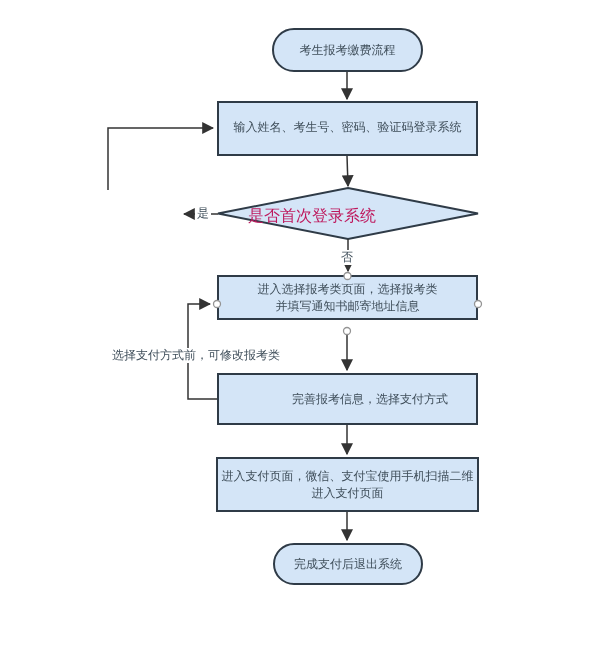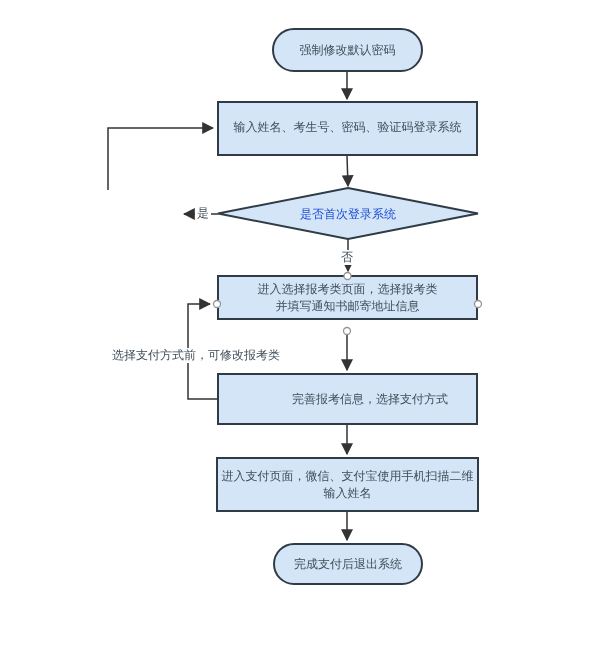--- a/index.html
+++ b/index.html
@@ -41,52 +41,51 @@
     background: #ffffff;
     color: #3f4e5a;
     font-size: 12px;
     line-height: 15px;
     padding: 0 2px;
     white-space: nowrap;
   }
   .diamond-text {
     position: absolute;
     z-index: 3;
-    color: #1d4ed8;
-    font-size: 12px;
-    text-align: center;
+    color: #be185d;
+    font-size: 16px;
     white-space: nowrap;
   }
 </style>
 </head>
 <body>
 
 <div class="canvas">
 
   <div class="node terminator" style="left:272px; top:28px; width:151px; height:44px;">
-    <span class="line">强制修改默认密码</span>
+    <span class="line">考生报考缴费流程</span>
   </div>
 
   <div class="node" style="left:217px; top:101px; width:261px; height:55px;font-family:Liberation Mono, monospace;">
     <span class="line">输入姓名、考生号、密码、验证码登录系统</span>
   </div>
 
 
   <div class="node" style="left:217px; top:275px; width:261px; height:45px;">
     <span class="line">进入选择报考类页面，选择报考类</span>
     <span class="line">并填写通知书邮寄地址信息</span>
   </div>
 
   <div class="node" style="left:217px; top:373px; width:261px; height:52px;padding-left:45px;">
     <span class="line">完善报考信息，选择支付方式</span>
   </div>
 
   <div class="node" style="left:216px; top:457px; width:263px; height:55px;text-align:right;">
     <span class="line">进入支付页面，微信、支付宝使用手机扫描二维</span>
-    <span class="line">输入姓名</span>
+    <span class="line">进入支付页面</span>
   </div>
 
   <div class="node terminator" style="left:273px; top:543px; width:150px; height:42px; border-radius:21px;">
     <span class="line">完成支付后退出系统</span>
   </div>
 
   <svg class="connector-layer" viewBox="0 0 600 646" xmlns="http://www.w3.org/2000/svg">
     <defs>
       <marker id="ah" viewBox="0 0 10 10" refX="9" refY="5" markerWidth="8" markerHeight="8" orient="auto-start-reverse">
         <path d="M0,0 L10,5 L0,10 z" fill="#333333"></path>

